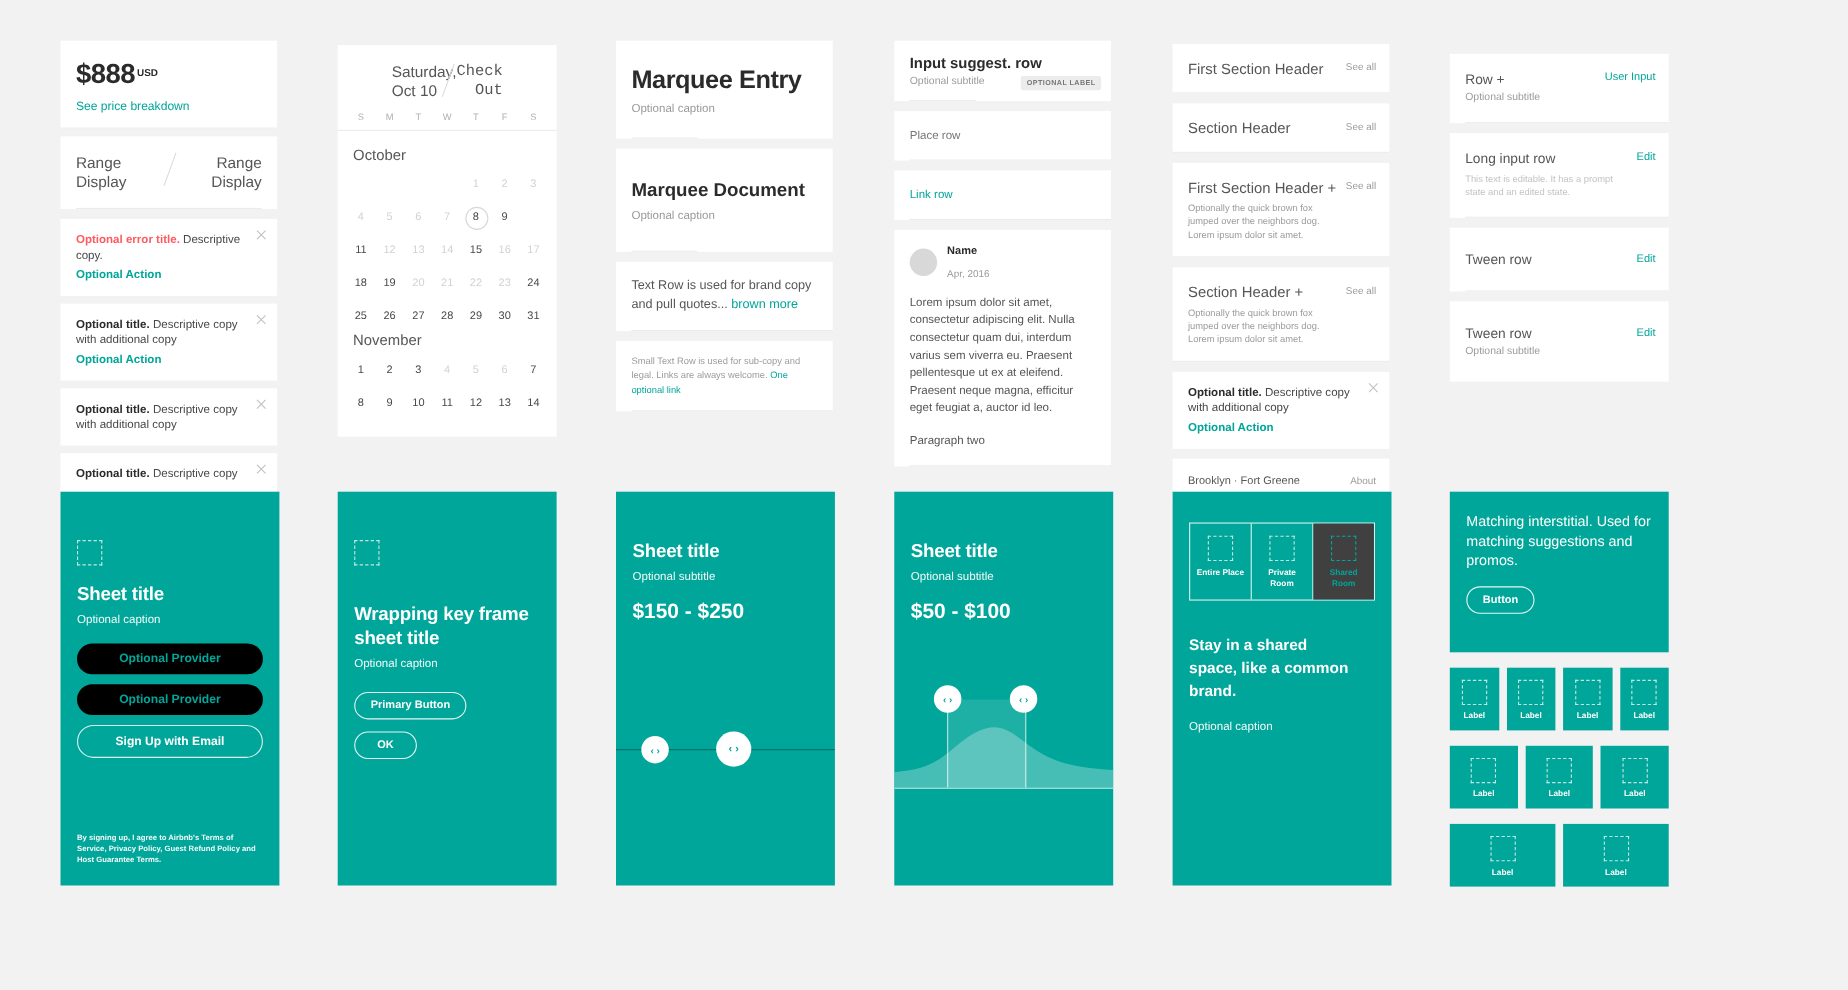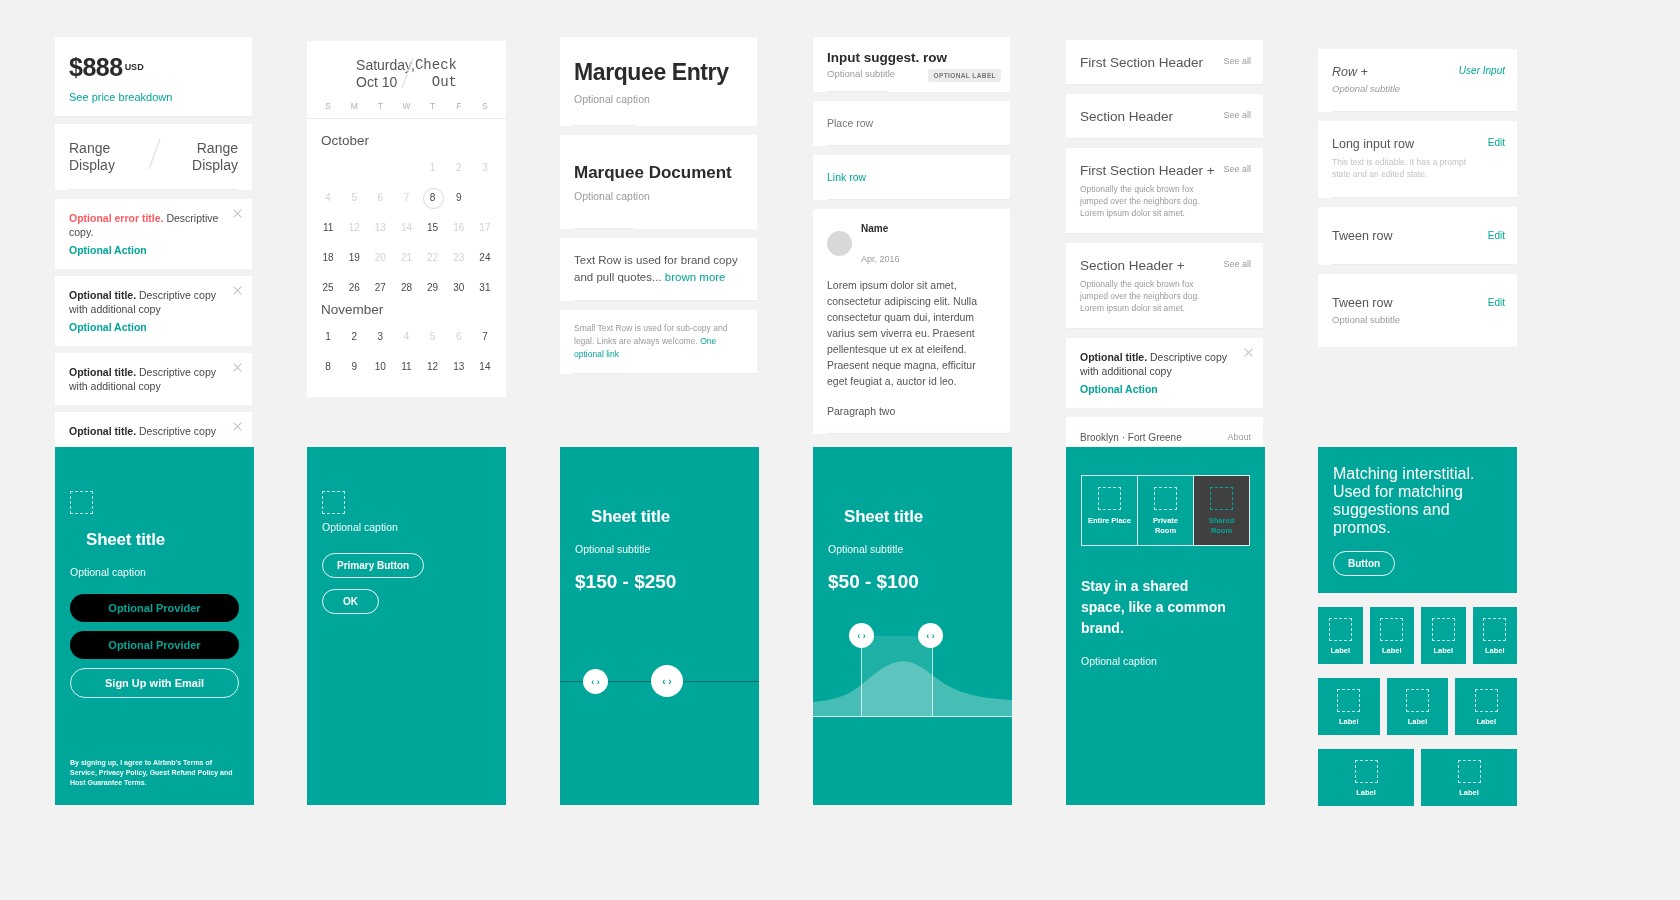--- a/index.html
+++ b/index.html
@@ -60,21 +60,21 @@
   .isr{padding:13px 14px 12px;position:relative;}
   .isr .t{font-size:13.5px;font-weight:bold;color:#2b2b2b;}
   .isr .s{font-size:9.5px;color:#9b9b9b;margin-top:3px;}
   .badge{position:absolute;right:9px;bottom:10px;font-size:6.5px;font-weight:bold;letter-spacing:.4px;color:#767676;background:#ececec;padding:3px 5px;border-radius:2px;}
   .microrow{padding:14px;font-size:10.5px;color:#767676;}
   .linkrow{padding:14px;font-size:10.5px;color:#00a699;}
   .user{padding:14px;}
   .user .head{display:flex;align-items:center;gap:9px;}
   .avatar{width:25px;height:25px;border-radius:50%;background:#d8d8d8;flex:0 0 25px;}
   .user .nm{font-size:10px;font-weight:bold;color:#2b2b2b;}
-  .user .dt{font-size:9px;color:#9b9b9b;margin-top:20px;}
+  .user .dt{font-size:9px;color:#9b9b9b;margin-top:10px;}
   .user p{margin:13px 0 0;font-size:10.5px;line-height:16px;color:#565656;}
   .user p.p2{margin-top:14px;}
 
   
   .sh{padding:15px 14px;position:relative;}
   .sh .t{font-size:13.5px;color:#565656;}
   .sh .t.plus{font-size:13.5px;}
   .sh .d{font-size:8.5px;line-height:12px;color:#9b9b9b;margin-top:5px;padding-right:40px;}
   .seeall{position:absolute;right:12px;top:16px;font-size:9px;color:#9b9b9b;}
   .brook{padding:15px 14px;font-size:10px;color:#565656;position:relative;}
@@ -83,21 +83,21 @@
   .row6{padding:15px 14px;position:relative;}
   .row6 .t{font-size:12.5px;color:#565656;}
   .row6 .s{font-size:9.5px;color:#9b9b9b;margin-top:4px;}
   .row6 .h{font-size:8.5px;line-height:12px;color:#c3c3c3;margin-top:5px;padding-right:36px;}
   .act6{position:absolute;right:12px;top:16px;font-size:10px;color:#00a699;}
   .row6.tall{padding:22px 14px;}
 
   
   .sheet{position:absolute;width:199px;}
   .dbox{width:21px;height:21px;border:1px dashed rgba(255,255,255,.75);}
-  .sheet h3{margin:16px;font-size:17px;font-weight:bold;letter-spacing:-.2px;}
+  .sheet h3{margin:0;font-size:17px;font-weight:bold;letter-spacing:-.2px;}
   .sheet .cap{font-size:10.5px;margin-top:7px;opacity:.95;}
   .pill{display:block;background:#000000;color:#00a699;border-radius:16px;text-align:center;
         font-size:11px;font-weight:bold;padding:8px 0;margin-top:9px;}
   .pill.ghost{background:transparent;color:#fff;border:1px solid rgba(255,255,255,.85);}
   .legal{font-size:7px;line-height:10px;font-weight:bold;opacity:.95;}
   .btn-sm{display:inline-block;border:1px solid rgba(255,255,255,.9);border-radius:14px;
           font-size:10px;font-weight:bold;padding:6px 14px;}
   .price-big{font-size:19px;font-weight:bold;margin-top:16px;}
   .nav-circ{width:25px;height:25px;border-radius:50%;background:#fff;color:#00a699;
             display:flex;align-items:center;justify-content:center;font-size:9px;font-weight:bold;}
@@ -342,21 +342,21 @@
     </div>
 
     <div class="card brook" style="margin-top:9px;">
       <span>Brooklyn  ·  Fort Greene</span>
       <div class="seeall" style="top:15px;">About</div>
       <div class="inner-div" style="position:absolute;left:0;right:0;bottom:0;"></div>
     </div>
   </div>
 
   <div class="col" style="left:1318px;top:40px;width:199px;">
-    <div class="card row6" style="margin-top:9px;padding:16px 14px 18px;font-style:italic;">
+    <div class="card row6" style="margin-top:9px;padding:16px 14px 18px;">
       <div class="t">Row +</div>
       <div class="s">Optional subtitle</div>
       <div class="act6">User Input</div>
       <div class="inner-div" style="position:absolute;left:14px;right:0;bottom:0;"></div>
     </div>
     <div class="card row6" style="margin-top:9px;padding:16px 14px 18px;">
       <div class="t">Long input row</div>
       <div class="h">This text is editable. It has a prompt state and an edited state.</div>
       <div class="act6">Edit</div>
       <div class="inner-div" style="position:absolute;left:14px;right:0;bottom:0;"></div>
@@ -383,20 +383,24 @@
         <div class="pill">Optional Provider</div>
         <div class="pill ghost">Sign Up with Email</div>
       </div>
     </div>
     <div class="legal" style="position:absolute;left:15px;right:15px;bottom:17px;">By signing up, I agree to Airbnb's Terms of Service, Privacy Policy, Guest Refund Policy and Host Guarantee Terms.</div>
   </div>
 
   <div class="sheet teal" style="left:307px;top:447px;height:358px;">
     <div style="padding:44px 15px 0;">
       <div class="dbox"></div>
+      <h3 style="margin-top:34px;line-height:21px;">
+        <span>Wrapping key frame</span><br>
+        <span>sheet title</span>
+      </h3>
       <div class="cap">Optional caption</div>
       <div style="margin-top:20px;">
         <div class="btn-sm">Primary Button</div>
       </div>
       <div style="margin-top:11px;">
         <div class="btn-sm" style="padding:6px 20px;">OK</div>
       </div>
     </div>
   </div>
 
@@ -452,21 +456,21 @@
         <span>Stay in a shared</span><br>
         <span>space, like a common</span><br>
         <span>brand.</span>
       </div>
       <div class="cap" style="margin-top:16px;">Optional caption</div>
     </div>
   </div>
 
   <div style="position:absolute;left:1318px;top:447px;width:199px;">
     <div class="teal mi" style="height:110px;">
-      <div class="mt" style="font-weight:normal;font-size:16px;line-height:18px;">Matching interstitial. Used for matching suggestions and promos.</div>
+      <div class="mt" style="font-weight:normal;font-size:13px;line-height:18px;">Matching interstitial. Used for matching suggestions and promos.</div>
       <div style="margin-top:14px;">
         <div class="btn-sm">Button</div>
       </div>
     </div>
     <div id="label-grids" style="margin-top:14px;">
         <div class="lbl-grid" style="margin-bottom: 14px;">
           <div class="lbl-cell">
             <div class="dbox"></div>
             <div class="lb">Label</div>
           </div>

